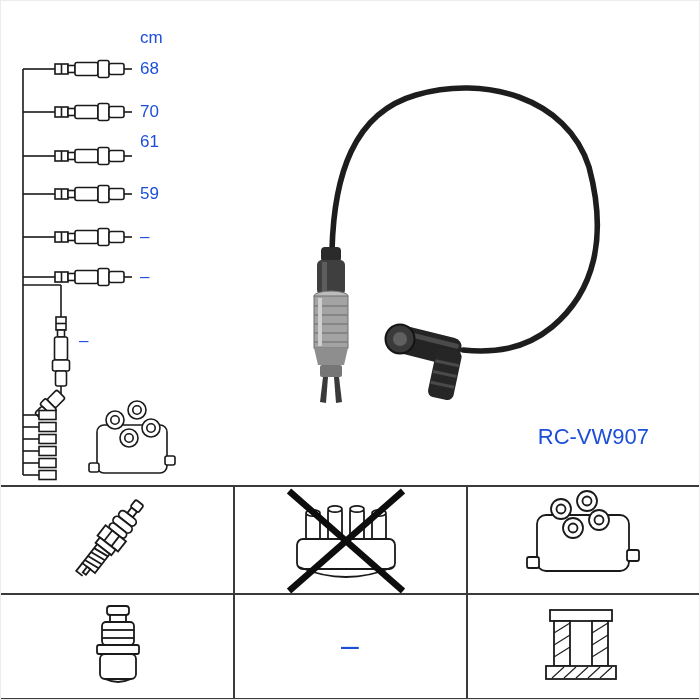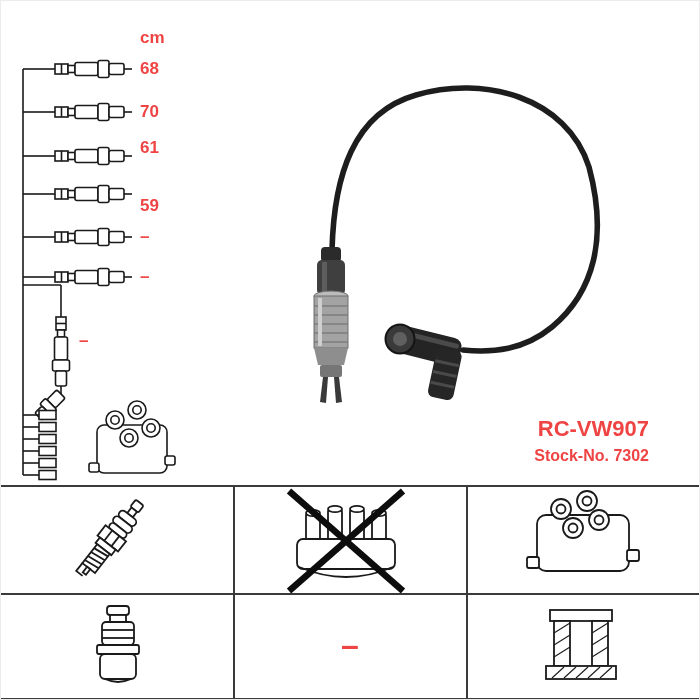--- a/index.html
+++ b/index.html
@@ -2,24 +2,24 @@
 <html><head>
 <meta charset="utf-8">
 <style>
   html,body{margin:0;padding:0;background:#fff;}
   .stage{
     position:relative;width:700px;height:700px;background:#ffffff;
     overflow:hidden;border:1px solid #ececec;box-sizing:border-box;
     font-family:"Liberation Sans",sans-serif;
   }
   .artwork{position:absolute;left:0;top:0;}
-  .lbl{position:absolute;font-weight:bold;color:#ef4444;white-space:nowrap;}
+  .lbl{position:absolute;font-weight:normal;color:#1d4ed8;white-space:nowrap;}
   .len{font-size:17px;line-height:18px;}
   .unit{font-size:17px;line-height:18px;}
-  .model{font-size:22px;line-height:24px;text-align:right;}
+  .model{font-size:22px;line-height:24px;text-align:right;margin-top:8px;}
   .stockno{font-size:16px;line-height:18px;text-align:right;}
   .griddash{font-size:32px;line-height:32px;text-align:center;}
   .gridline{position:absolute;background:#3a3a3a;}
 </style>
 </head>
 <body>
 
 <div class="stage">
 
   <svg class="artwork" width="700" height="700" viewBox="0 0 700 700">
@@ -209,24 +209,23 @@
   <div class="gridline" style="left:0;top:484px;width:700px;height:2px;"></div>
   <div class="gridline" style="left:0;top:592px;width:700px;height:2px;"></div>
   <div class="gridline" style="left:0;top:697px;width:700px;height:2px;"></div>
   <div class="gridline" style="left:232px;top:484px;width:2px;height:215px;"></div>
   <div class="gridline" style="left:465px;top:484px;width:2px;height:215px;"></div>
 
   <div class="lbl unit" style="left:139px;top:28px;">cm</div>
 
   <div class="lbl len" style="left:139px;top:59px;">68</div>
   <div class="lbl len" style="left:139px;top:102px;text-align:right;">70</div>
-  <div class="lbl len" style="left:139px;top:138px;">61</div>
-  <div class="lbl len" style="left:139px;top:196px;">59</div>
+  <div class="lbl len" style="left:139px;top:132px;">61</div>
+  <div class="lbl len" style="left:139px;top:184px;">59</div>
   <div class="lbl len" style="left:139px;top:227px;">–</div>
   <div class="lbl len" style="left:139px;top:267px;">–</div>
   <div class="lbl len" style="left:78px;top:331px;">–</div>
 
   <div class="lbl model" style="right:50px;top:416px;">RC-VW907</div>
-  <div class="lbl stockno" style="right:50px;top:446px;">Stock-No. 7302</div>
 
   <div class="lbl griddash" style="left:233px;top:628px;width:232px;">–</div>
 
 </div>
 
 </body></html>

